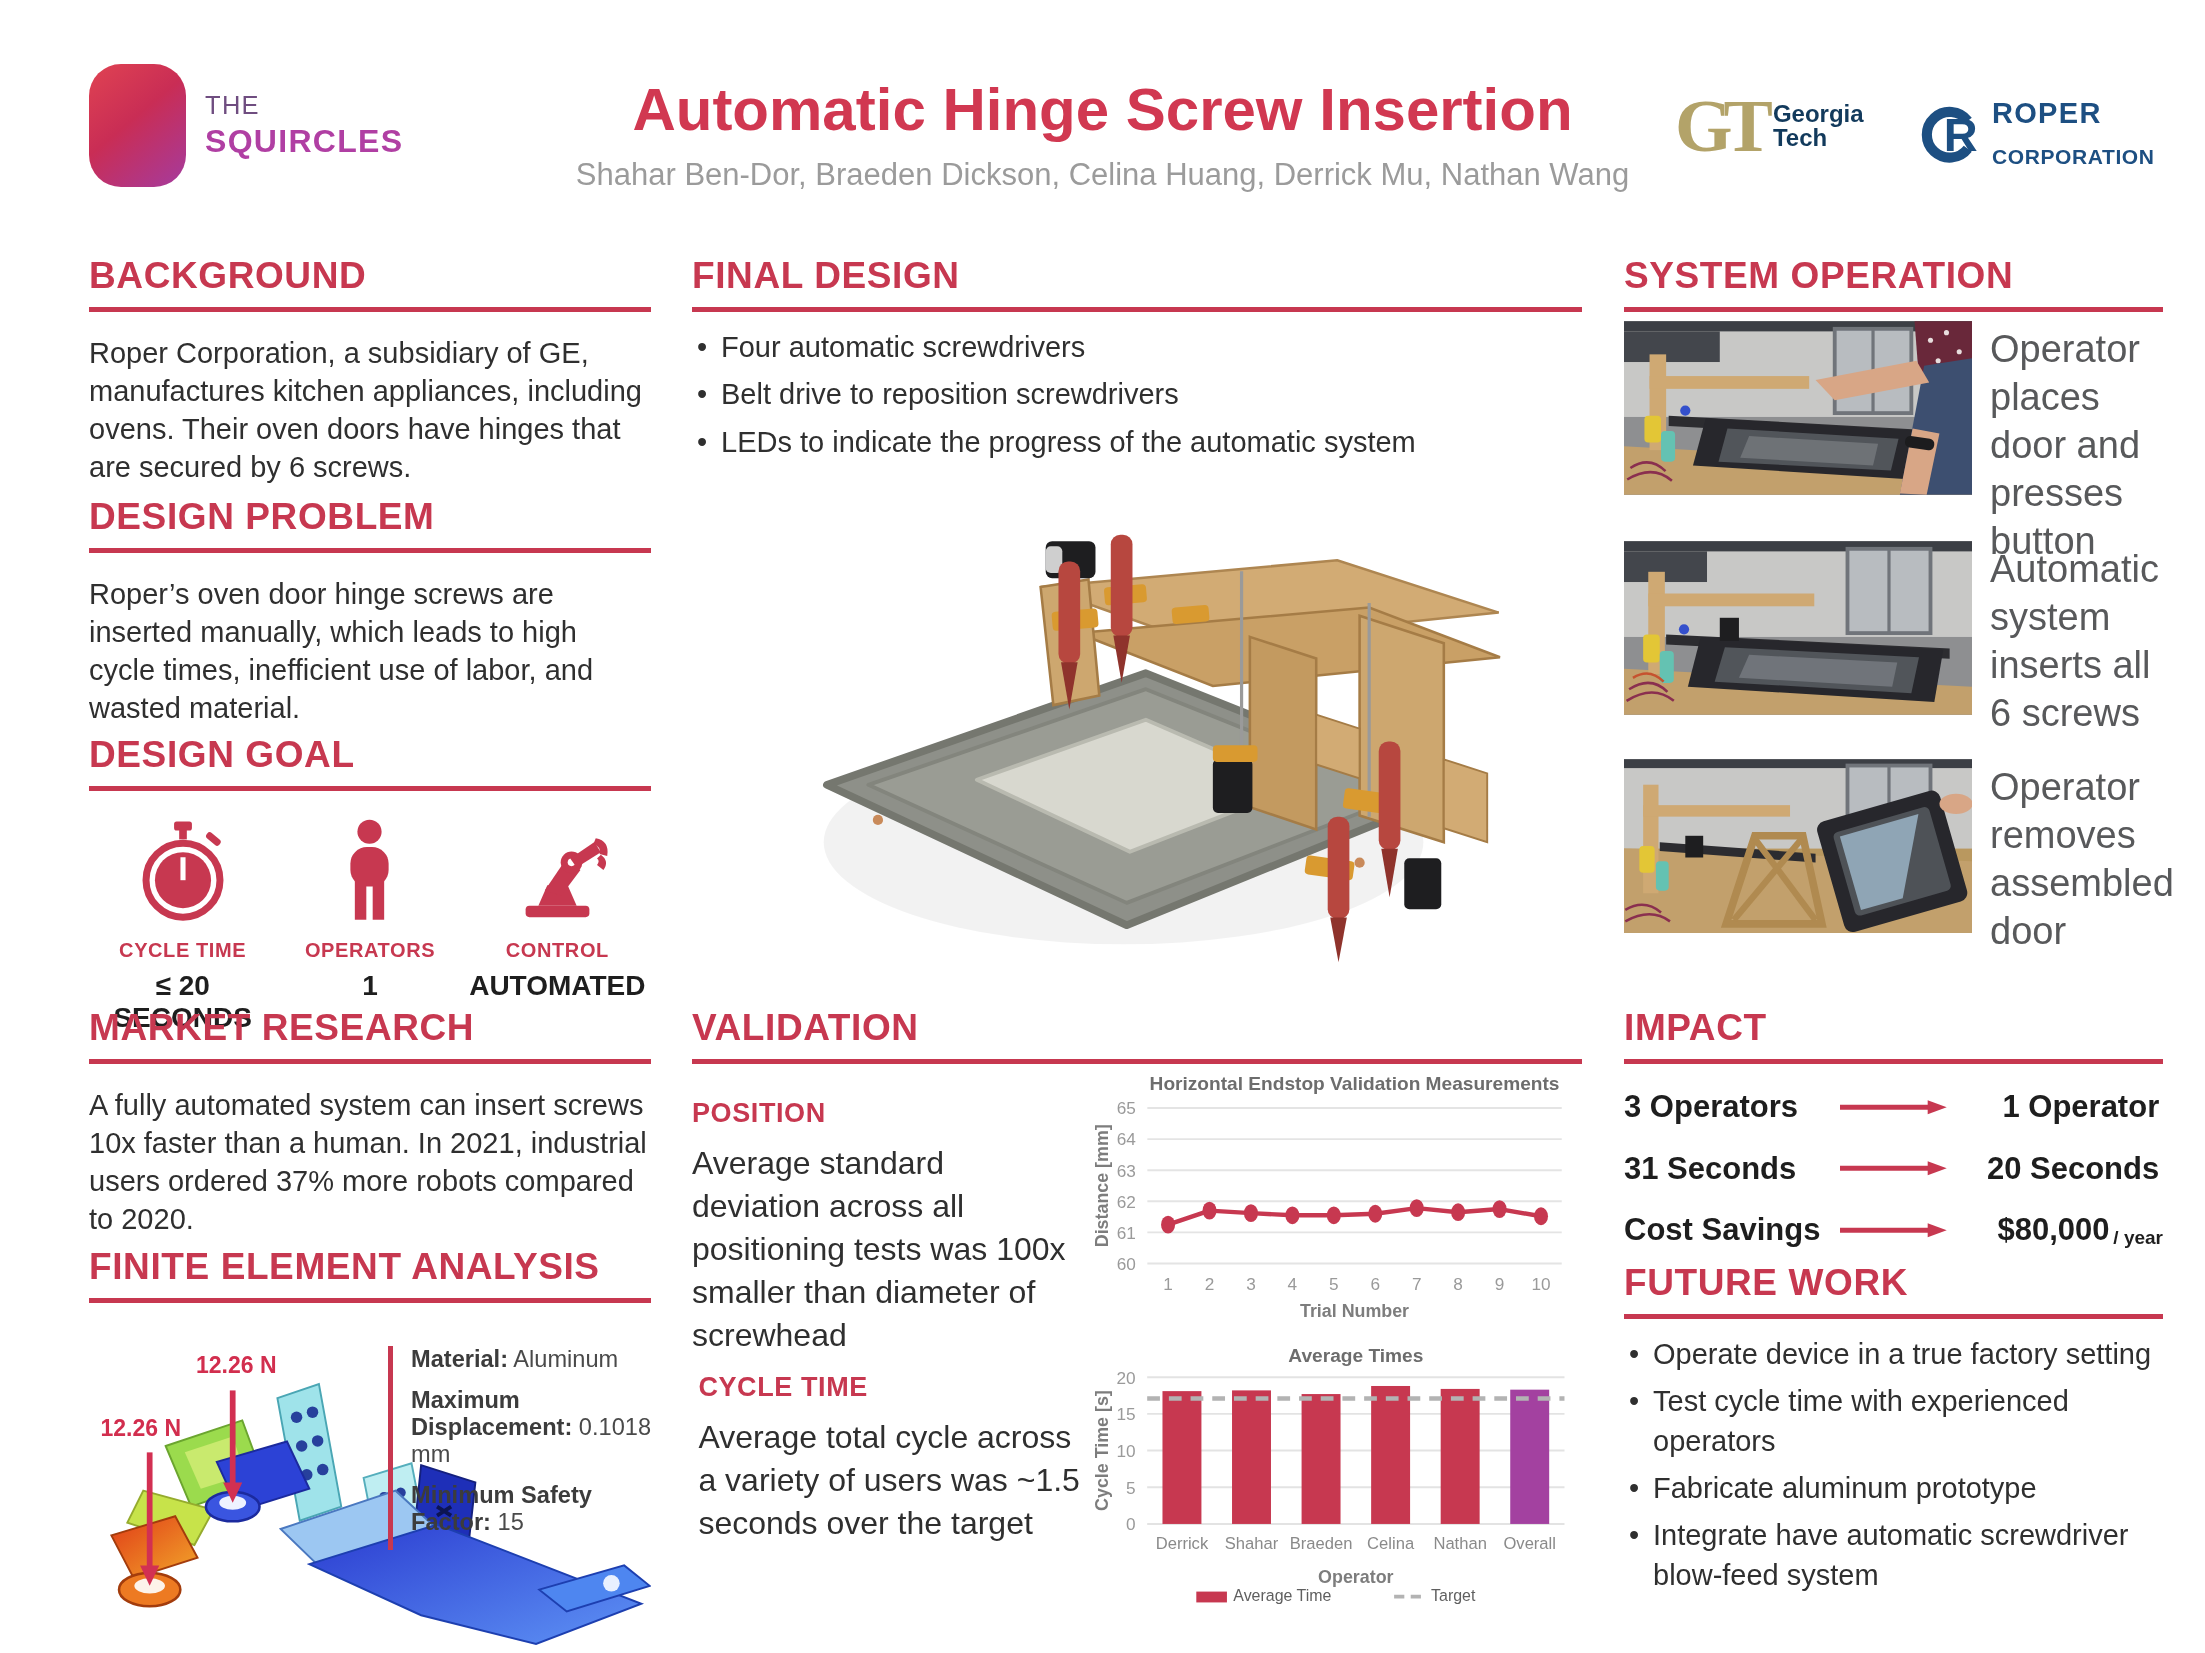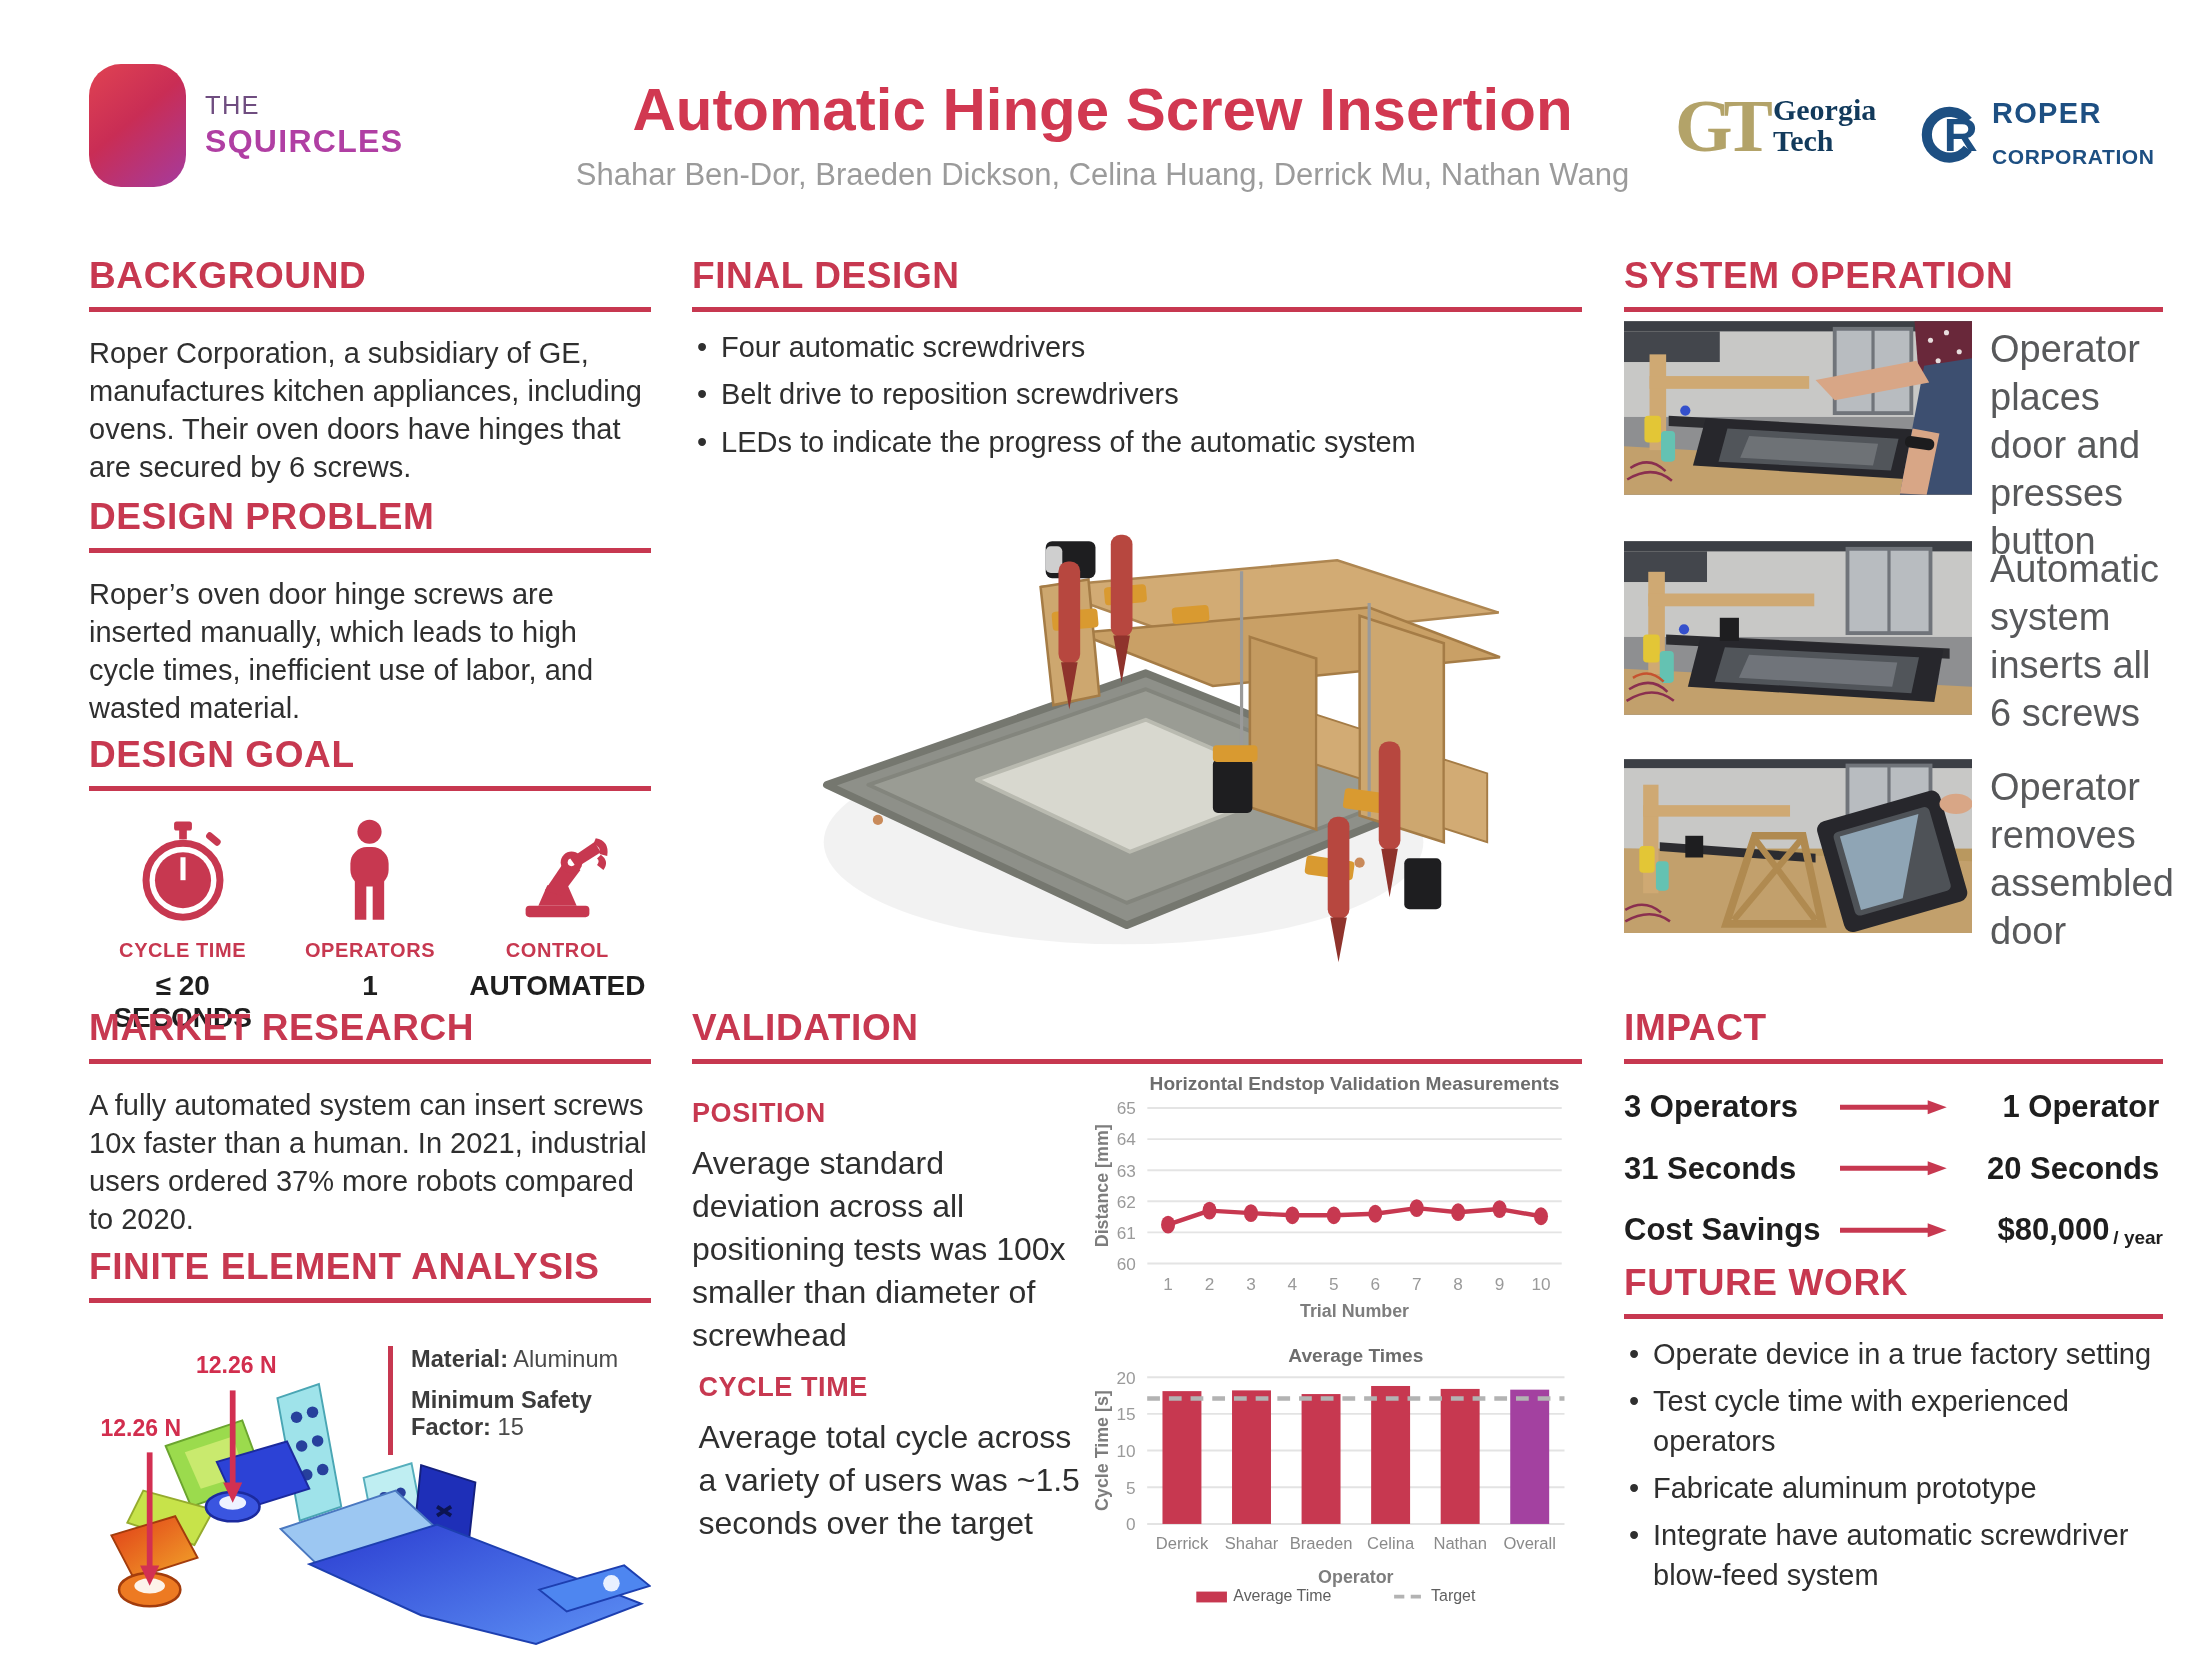--- a/index.html
+++ b/index.html
@@ -23,21 +23,21 @@
   .squircle{width:97px;height:123px;border-radius:32px;
             background:linear-gradient(140deg,#e04352 0%,#c92d55 45%,#a53b9e 100%);}
   .team-name .l1{font-size:25.5px;color:#6f4d80;letter-spacing:1.3px;}
   .team-name .l2{font-size:32px;font-weight:bold;color:#b03fa3;letter-spacing:1.3px;margin-top:3.8px;}
   .title-block{position:absolute;left:0;top:75px;width:2205px;text-align:center;}
   .poster-title{font-size:60px;font-weight:bold;color:var(--title);margin:0;}
   .poster-authors{font-size:31px;color:#9b9b9b;margin-top:12.8px;}
   .gt-block{position:absolute;left:1675px;top:89px;display:flex;align-items:center;gap:9px;}
   .gt-mono{font-family:"Liberation Serif",serif;font-weight:bold;font-size:74px;color:var(--gtgold);
            letter-spacing:-9px;line-height:1;}
-  .gt-text{font-family:Liberation Serif, serif;font-weight:bold;font-size:30px;color:var(--gtnavy);line-height:1.02;}
+  .gt-text{font-family:Liberation Sans, sans-serif;font-weight:bold;font-size:24px;color:var(--gtnavy);line-height:1.02;}
   .roper-block{position:absolute;left:1917px;top:97px;display:flex;align-items:center;gap:9px;}
   .roper-text .l1{font-size:29px;font-weight:bold;color:var(--navy);letter-spacing:1.3px;}
   .roper-text .l2{font-size:21px;font-weight:bold;color:var(--navy);letter-spacing:0.6px;margin-top:15px;}
   
   ul.bullets{margin:16.6px 0 0 0;padding:0;list-style:none;font-size:29px;line-height:1.36;color:var(--body);}
   ul.bullets li{position:relative;padding-left:29px;margin-bottom:7.7px;}
   ul.bullets li::before{content:"\2022";position:absolute;left:5.1px;}
   
   .goals{display:flex;margin-top:28px;}
   .goal{flex:1;text-align:center;}
@@ -219,20 +219,24 @@
         <polygon points="210,262 240,262 225,294" fill="#d23052"></polygon>
       </svg>
       <div class="fea-label" style="left:11.5px;top:100px">12.26 N</div>
       <div class="fea-label" style="left:107px;top:37px">12.26 N</div>
       <div class="fea-info">
         <div class="fea-line">
           <span class="b">Material:</span>
           <span>Aluminum</span>
         </div>
         <div class="fea-line">
+          <span class="b">Maximum Displacement:</span>
+          <span>0.1018 mm</span>
+        </div>
+        <div class="fea-line">
           <span class="b">Minimum Safety Factor:</span>
           <span>15</span>
         </div>
       </div>
     </div>
   </div>
 
   <div class="sec" style="left:692px;top:255px;width:890px">
     <h2>FINAL DESIGN</h2>
     <div class="rule"></div>

